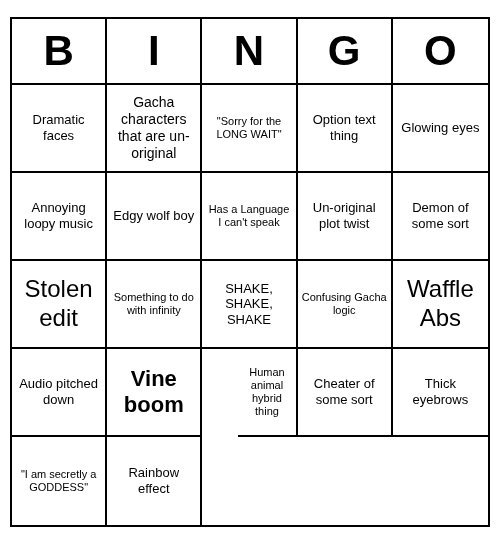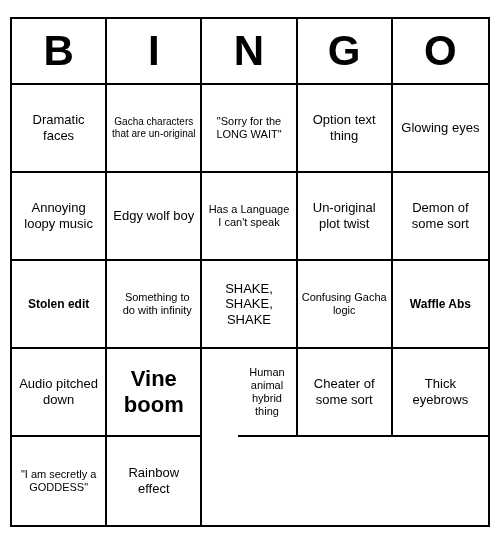--- a/index.html
+++ b/index.html
@@ -57,48 +57,48 @@
     }
     .bingo-cell.large-text {
       font-size: 22px;
       font-weight: bold;
     }
     .bingo-cell.free {
       font-size: 30px;
       font-weight: bold;
     }
     .bingo-cell.bold-big {
-      font-size: 12px;
-      font-weight: bold;
+      font-size: 24px;
+      font-weight: normal;
     }
   </style>
 </head>
 <body>
 
 <div class="bingo-card">
   <div class="bingo-header">
   <div class="bingo-header-cell">B</div>
       <div class="bingo-header-cell">I</div>
       <div class="bingo-header-cell">N</div>
       <div class="bingo-header-cell">G</div>
       <div class="bingo-header-cell">O</div>
     </div>
   <div class="bingo-grid">
       <div class="bingo-cell">Dramatic faces</div>
-      <div class="bingo-cell" style="font-size: 10px;">Gacha characters that are un-original</div>
+      <div class="bingo-cell" style="font-size: 14px;">Gacha characters that are un-original</div>
       <div class="bingo-cell" style="font-size: 11px;">"Sorry for the LONG WAIT"</div>
       <div class="bingo-cell">Option text thing</div>
       <div class="bingo-cell">Glowing eyes</div>
       <div class="bingo-cell">Annoying loopy music</div>
       <div class="bingo-cell">Edgy wolf boy</div>
       <div class="bingo-cell" style="font-size: 11px;">Has a Language I can't speak</div>
       <div class="bingo-cell">Un-original plot twist</div>
       <div class="bingo-cell">Demon of some sort</div>
       <div class="bingo-cell bold-big">Stolen edit</div>
-      <div class="bingo-cell" style="font-size: 11px; padding-left: 11px;">Something to do with infinity</div>
+      <div class="bingo-cell" style="font-size: 11px;">Something to do with infinity</div>
       <div class="bingo-cell">SHAKE, SHAKE, SHAKE</div>
       <div class="bingo-cell" style="font-size: 11px;">Confusing Gacha logic</div>
       <div class="bingo-cell bold-big">Waffle Abs</div>
       <div class="bingo-cell">Audio pitched down</div>
       <div class="bingo-cell large-text">Vine boom</div>
       <div class="bingo-cell" style="font-size: 11px; margin-left: 36px;">Human animal hybrid thing</div>
       <div class="bingo-cell">Cheater of some sort</div>
       <div class="bingo-cell">Thick eyebrows</div>
       <div class="bingo-cell" style="font-size: 11px;">"I am secretly a GODDESS"</div>
       <div class="bingo-cell">Rainbow effect</div>

